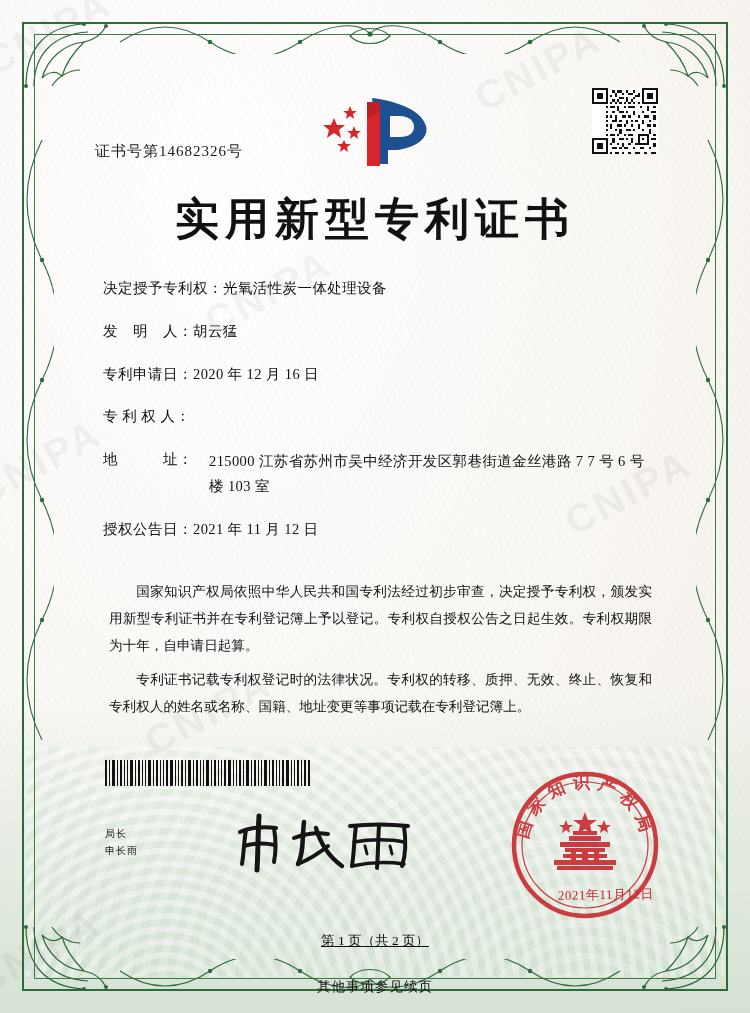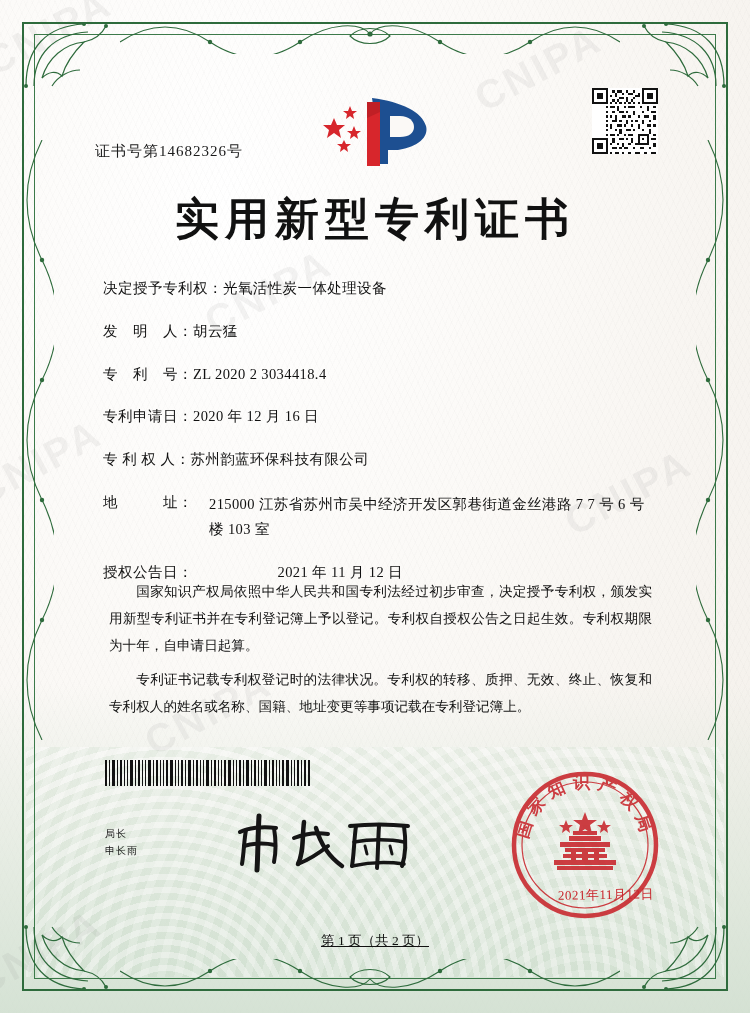--- a/index.html
+++ b/index.html
@@ -177,21 +177,21 @@
     flex: 1 1 auto;
     letter-spacing: .4px;
   }
   .frow.tight { margin-bottom: 20px; justify-content: space-between; }
   .frow .fval.wrap { max-width: 470px; line-height: 1.75; margin-left: 16px; }
 
   .tworow {
     display: flex;
     margin-bottom: 18px;
   }
-  .tworow .half { display:flex;text-align:right; }
+  .tworow .half { display:flex; }
   .tworow .half:first-child { width: 300px; }
 
   .para {
     position: absolute;
     left: 103px;
     right: 98px;
     top: 578px;
     font-size: 13.6px;
     line-height: 2.0;
     color: #111;
@@ -551,30 +551,25 @@
     <div class="fields">
       <div class="frow">
         <div class="flabel">决定授予专利权：</div>
         <div class="fval">光氧活性炭一体处理设备</div>
       </div>
       <div class="frow">
         <div class="flabel">发　明　人：</div>
         <div class="fval">胡云猛</div>
       </div>
       <div class="frow">
-        <div class="flabel">专　利　号：</div>
-        <div class="fval">ZL 2020 2 3034418.4</div>
-      </div>
-      <div class="frow">
         <div class="flabel">专利申请日：</div>
         <div class="fval">2020 年 12 月 16 日</div>
       </div>
       <div class="frow">
         <div class="flabel">专 利 权 人：</div>
-        <div class="fval">苏州韵蓝环保科技有限公司</div>
       </div>
       <div class="frow tight">
         <div class="flabel">地　　　址：</div>
         <div class="fval wrap">215000 江苏省苏州市吴中经济开发区郭巷街道金丝港路 7 7 号 6 号楼 103 室</div>
       </div>
       <div class="tworow">
         <div class="half">
           <div class="flabel">授权公告日：</div>
           <div class="fval">2021 年 11 月 12 日</div>
         </div>
@@ -722,14 +717,15 @@
               <circle cx="124" cy="92" r="1.5"></circle>
             <circle cx="78" cy="30" r="1.3"></circle>
               <circle cx="68" cy="104" r="1.5"></circle>
           </g>
         </g>
       </svg>
     </div>
     <div class="seal-date">2021年11月12日</div>
 
     <div class="page-num">第 1 页（共 2 页）</div>
+    <div class="footnote">其他事项参见续页</div>
   </div>
 </div>
 
 </body></html>

